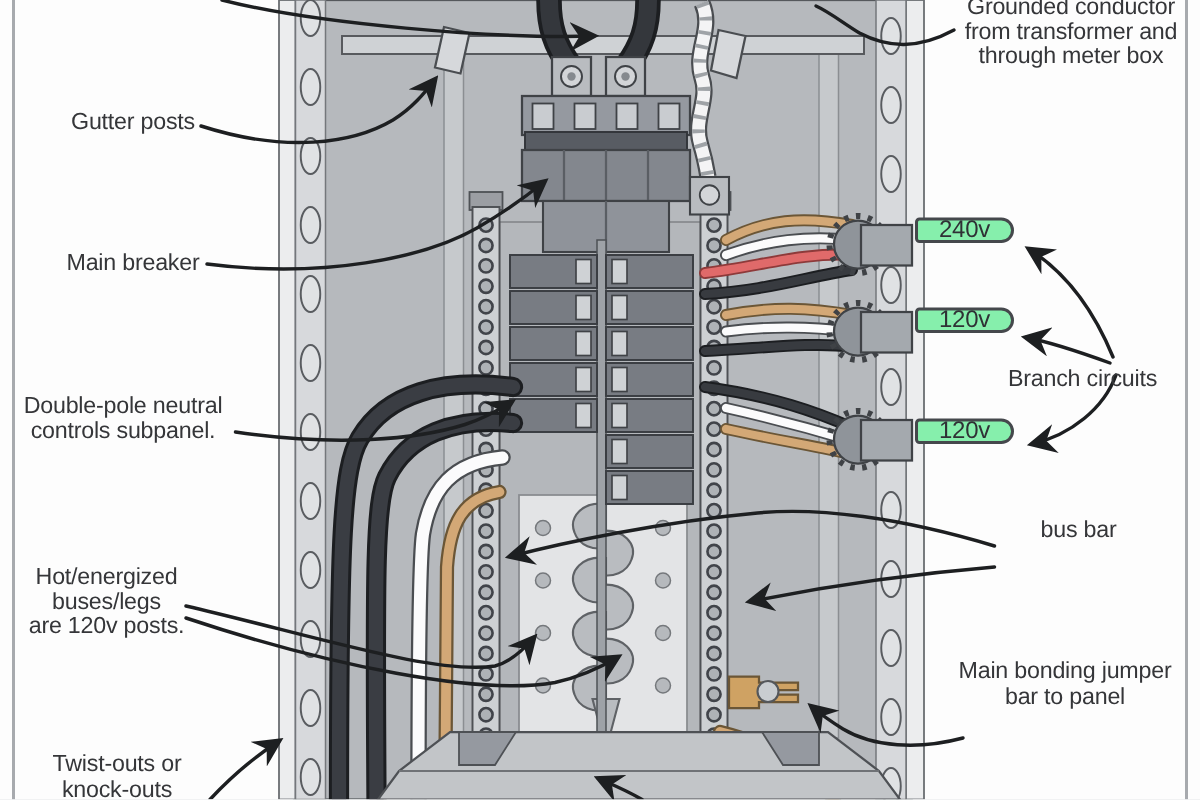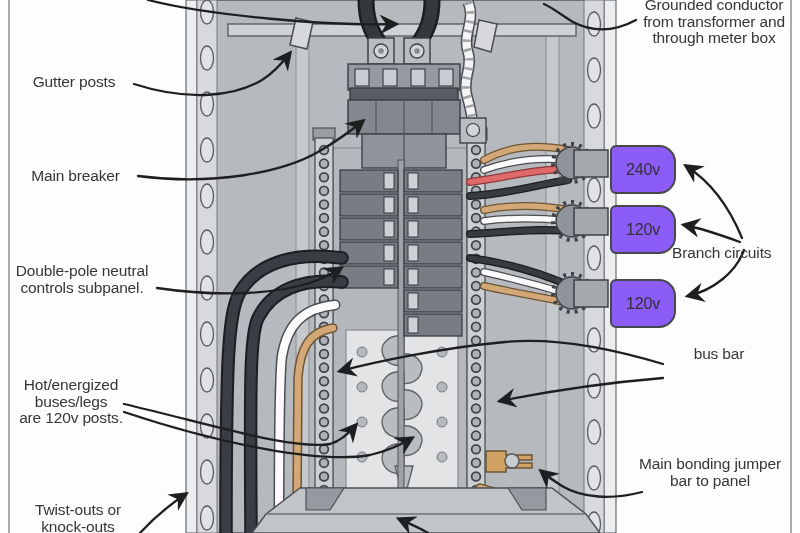--- a/index.html
+++ b/index.html
@@ -4,22 +4,22 @@
 <style>
   html,body{margin:0;padding:0;background:#fff;}
   .stage{position:relative;width:800px;height:533px;background:#fdfdfd;overflow:hidden;
          font-family:"Liberation Sans",sans-serif;}
   .frame{position:absolute;top:0;width:2px;height:533px;background:#a7aaae;}
   .frame.left{left:8px;} .frame.right{left:790px;}
   svg.art{position:absolute;left:0;top:0;}
   .lbl{position:absolute;color:#353639;font-size:15.5px;line-height:16.5px;letter-spacing:-0.15px;}
   .lbl span{display:block;}
   .lbl.center{text-align:center;}
-  .lbl.right{text-align:center;}
-  .vtag{position:absolute;left:610px;width:66px;height:49px;background:#8b5cf6;
+  .lbl.right{text-align:right;}
+  .vtag{position:absolute;left:610px;width:66px;height:17px;background:#86efac;
         border:2px solid #45484c;border-radius:6px 17px 17px 6px;box-sizing:border-box;
         display:flex;align-items:center;justify-content:center;
         font-size:16px;color:#2f3135;letter-spacing:-0.2px;}
 </style>
 </head>
 <body>
 
 <div class="stage">
 
   <div class="frame left"></div>
@@ -315,18 +315,18 @@
   </div>
 
   <div class="lbl" style="left:672px;top:245px">
     <span>Branch circuits</span>
   </div>
 
   <div class="lbl center" style="left:643px;top:346px;width:152px">
     <span>bus bar</span>
   </div>
 
-  <div class="lbl center" style="left:622px;top:456px;width:176px">
+  <div class="lbl center" style="left:622px;top:440px;width:176px">
     <span>Main bonding jumper</span>
     <span>bar to panel</span>
   </div>
 
 </div>
 
 </body></html>

